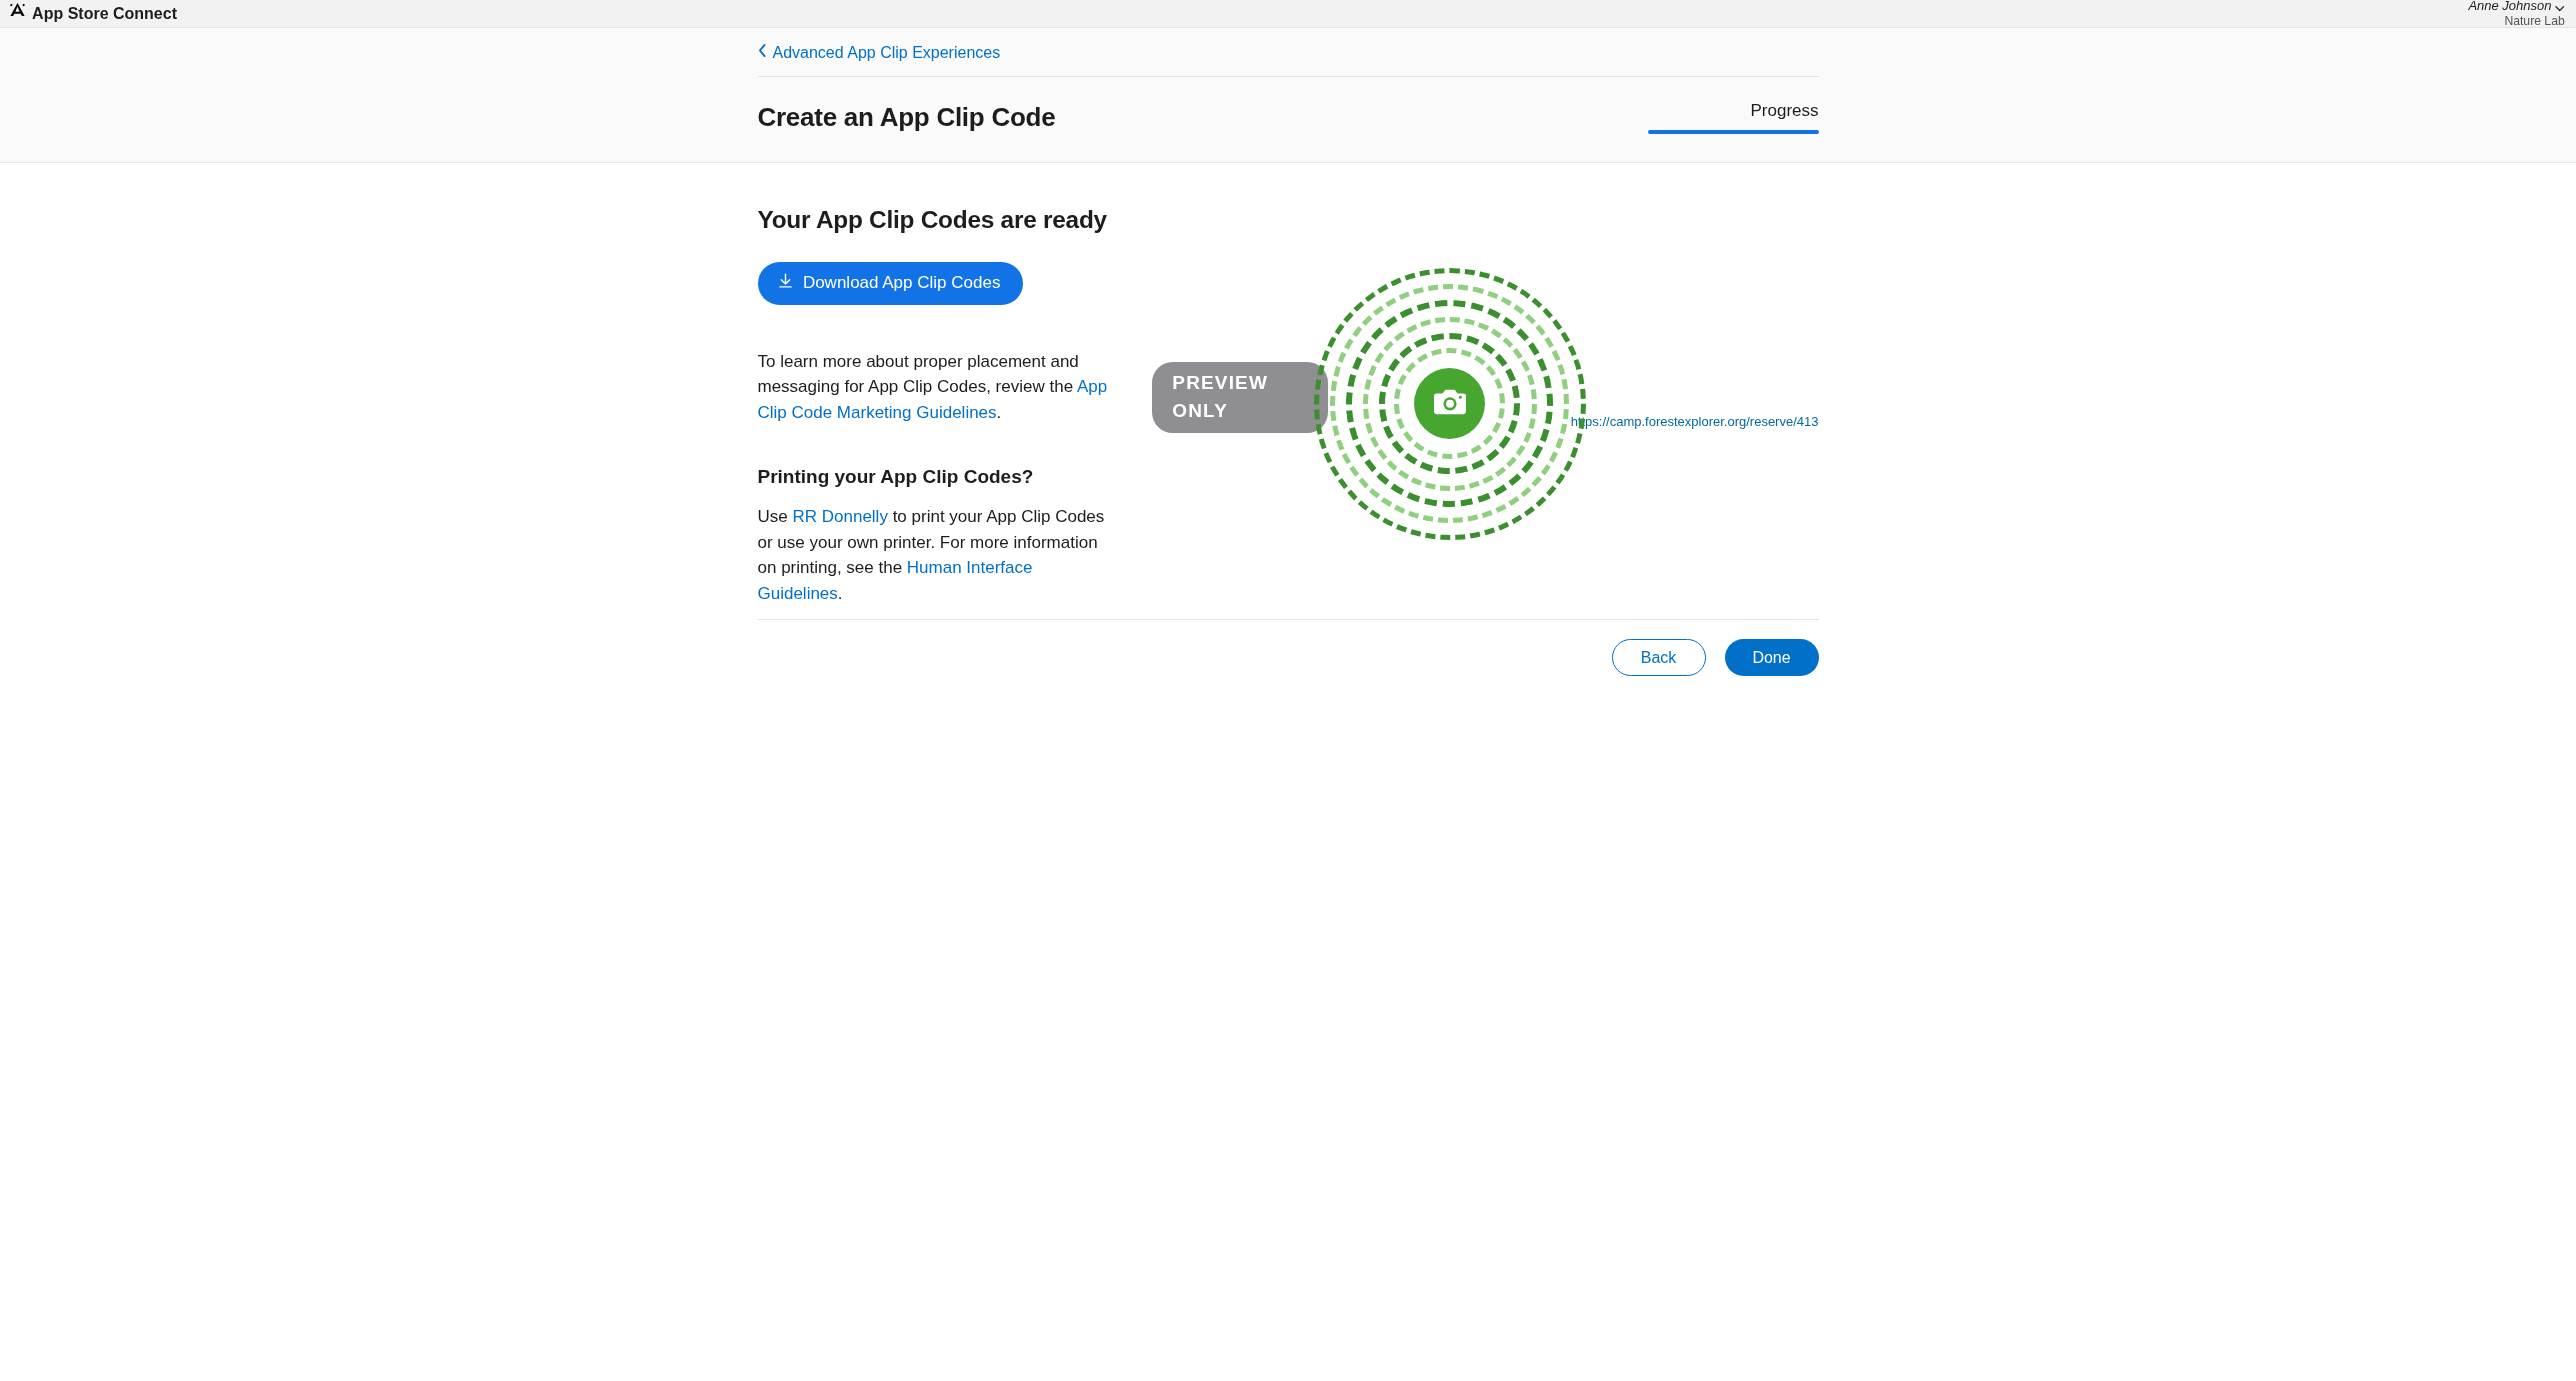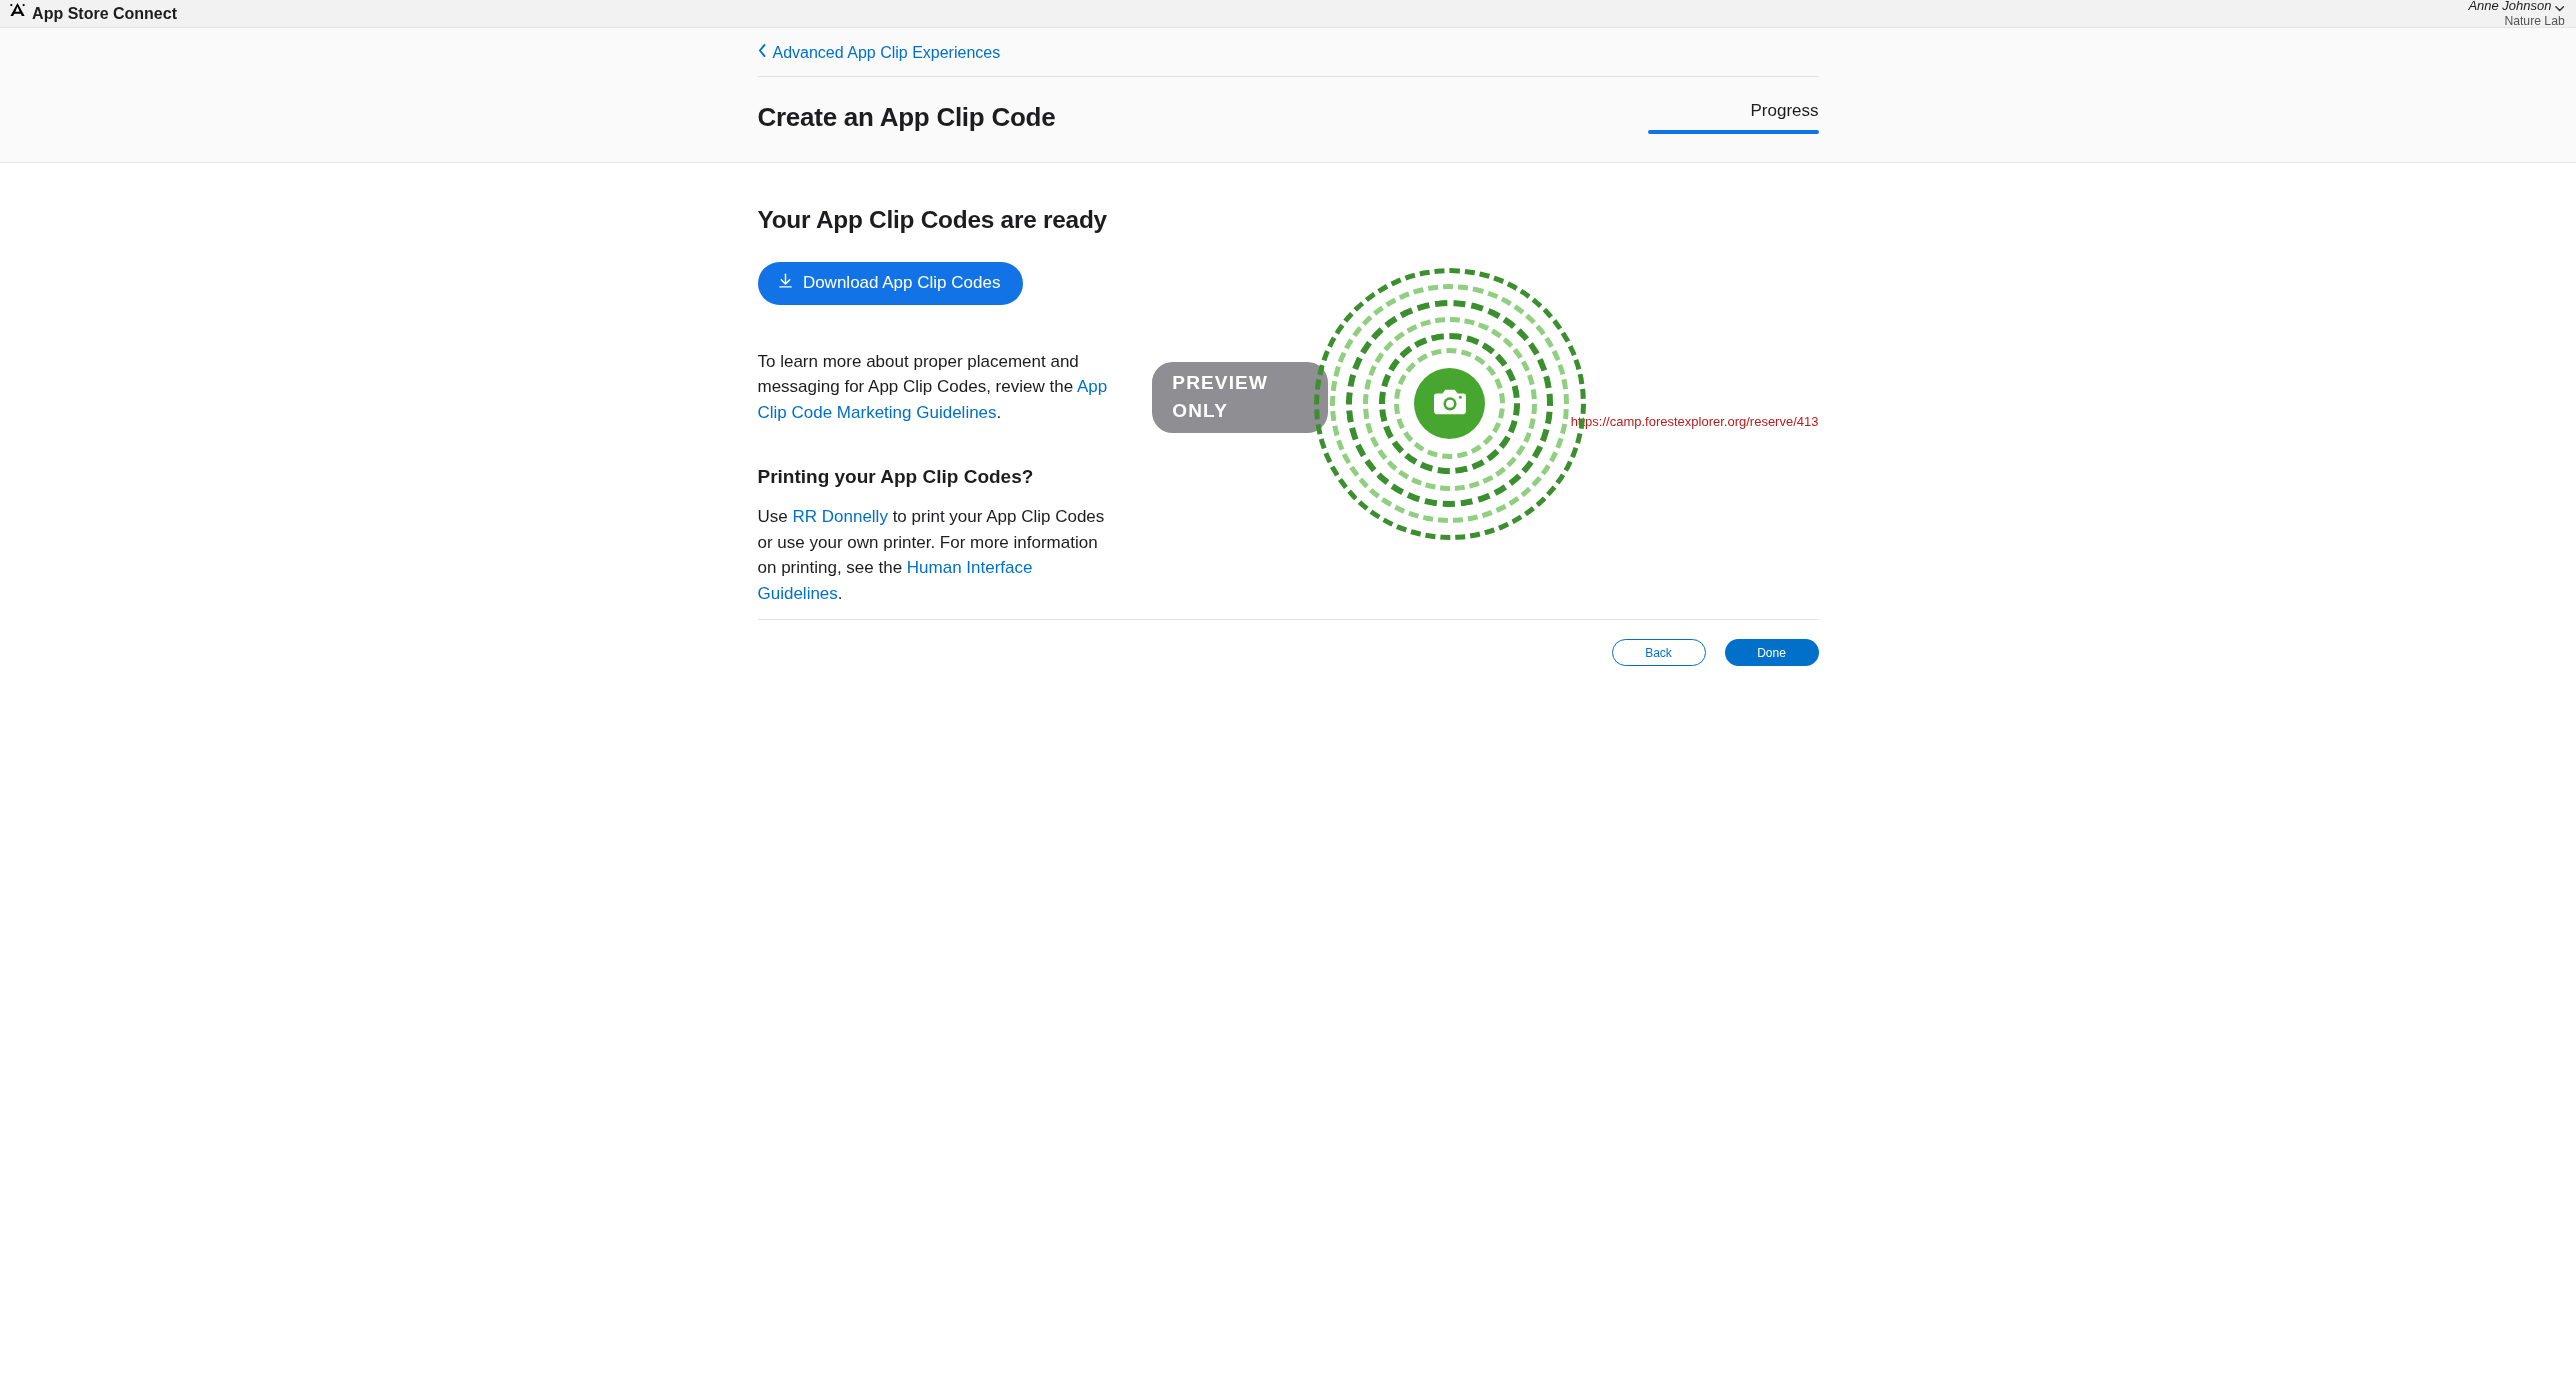--- a/index.html
+++ b/index.html
@@ -161,40 +161,40 @@
   .ring.r4 { width:174px; height:174px; border:5.6px dashed #8fcf7f; transform: rotate(20deg);}
   .ring.r5 { width:141px; height:141px; border:6.6px dashed #3b8f2e; transform: rotate(-15deg);}
   .ring.r6 { width:111px; height:111px; border:5.6px dashed #8fcf7f; transform: rotate(30deg);}
   .center-circle {
     width: 71px; height:71px; background:#47a62f; border-radius:50%;
     display:flex; align-items:center; justify-content:center;
     position:relative; z-index:2;
   }
   .center-circle svg { width:38px; height:32px; fill:#fff; }
   .preview-url {
-    color: #b91c1c;
+    color: #0369a1;
     font-size: 13px;
     margin-top: 36px;
     text-align:center;
   }
 
   
   .footer-bar {
     border-top: 0.9px solid #e3e3e3;
     margin-top: 13px;
     padding: 19px 0 28px 0;
     display:flex;
     justify-content:flex-end;
     gap: 19px;
   }
   .btn {
     min-width: 94px;
-    height: 27px;
+    height: 37px;
     border-radius: 20px;
-    font-size: 12px;
+    font-size: 16px;
     display:inline-flex;
     align-items:center;
     justify-content:center;
     cursor:pointer;
     padding: 0 24.4px;
   }
   .btn-outline {
     background:#fff;
     color:#0070c9;
     border:0.9px solid #0070c9;

